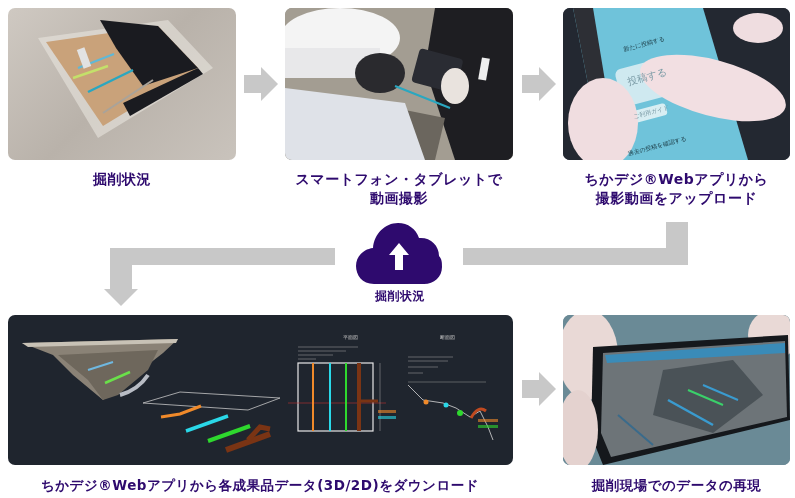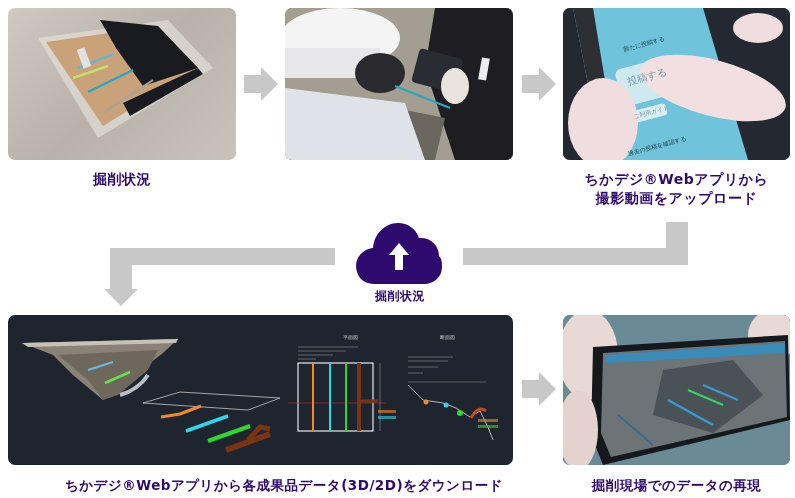--- a/index.html
+++ b/index.html
@@ -43,20 +43,22 @@
     <rect x="0" y="40" width="95" height="30" fill="#e8e8ea"></rect>
     <path d="M0,80 L120,95 L140,152 L0,152 Z" fill="#dfe2e8"></path>
     <ellipse cx="95" cy="65" rx="25" ry="20" fill="#2a2a2e"></ellipse>
     <rect x="130" y="45" width="45" height="35" rx="4" fill="#2a2c33" transform="rotate(15 152 62)"></rect>
     <ellipse cx="170" cy="78" rx="14" ry="18" fill="#e9e3de"></ellipse>
     <line x1="110" y1="78" x2="165" y2="100" stroke="#2aa7c0" stroke-width="2"></line>
     <rect x="195" y="50" width="8" height="22" fill="#eee" transform="rotate(10 199 61)"></rect>
   </svg>
 </div>
 <div class="label" style="left:270px;top:170px;width:258px;">
+  <div>スマートフォン・タブレットで</div>
+  <div>動画撮影</div>
 </div>
 
 <div class="arrow-right" style="left:522px;top:67px;">
   <svg width="34" height="34" viewBox="0 0 34 34">
       <polygon points="0,8 17,8 17,0 34,17 17,34 17,26 0,26" fill="#c8c8c8"></polygon>
     </svg>
 </div>
 
 <div class="card" style="left:563px;top:8px;width:227px;height:152px;background:#1f2430;">
   <svg width="227" height="152" viewBox="0 0 227 152">
@@ -139,21 +141,21 @@
     <circle cx="418" cy="87" r="2.5" fill="#f08a2a"></circle>
     <circle cx="438" cy="90" r="2.5" fill="#2ad8e8"></circle>
     <circle cx="452" cy="98" r="3" fill="#2ed82e"></circle>
     <path d="M463,103 Q470,90 478,96" stroke="#c04a20" stroke-width="3" fill="none"></path>
     <rect x="370" y="95" width="18" height="3" fill="#f08a2a" opacity="0.6"></rect>
     <rect x="370" y="101" width="18" height="3" fill="#2ad8e8" opacity="0.6"></rect>
     <rect x="470" y="104" width="20" height="3" fill="#f08a2a" opacity="0.6"></rect>
     <rect x="470" y="110" width="20" height="3" fill="#2ed82e" opacity="0.6"></rect>
   </svg>
 </div>
-<div class="label" style="left:0px;top:476px;width:520px;font-size:13.5px;margin-left:24px;">ちかデジ®Webアプリから各成果品データ(3D/2D)をダウンロード</div>
+<div class="label" style="left:0px;top:476px;width:520px;font-size:13.5px;">ちかデジ®Webアプリから各成果品データ(3D/2D)をダウンロード</div>
 
 <div class="arrow-right" style="left:522px;top:372px;">
   <svg width="34" height="34" viewBox="0 0 34 34">
       <polygon points="0,8 17,8 17,0 34,17 17,34 17,26 0,26" fill="#c8c8c8"></polygon>
     </svg>
 </div>
 
 <div class="card" style="left:563px;top:315px;width:227px;height:150px;background:#5a7a88;">
   <svg width="227" height="150" viewBox="0 0 227 150">
     <rect x="0" y="0" width="227" height="150" fill="#6a8a96"></rect>

